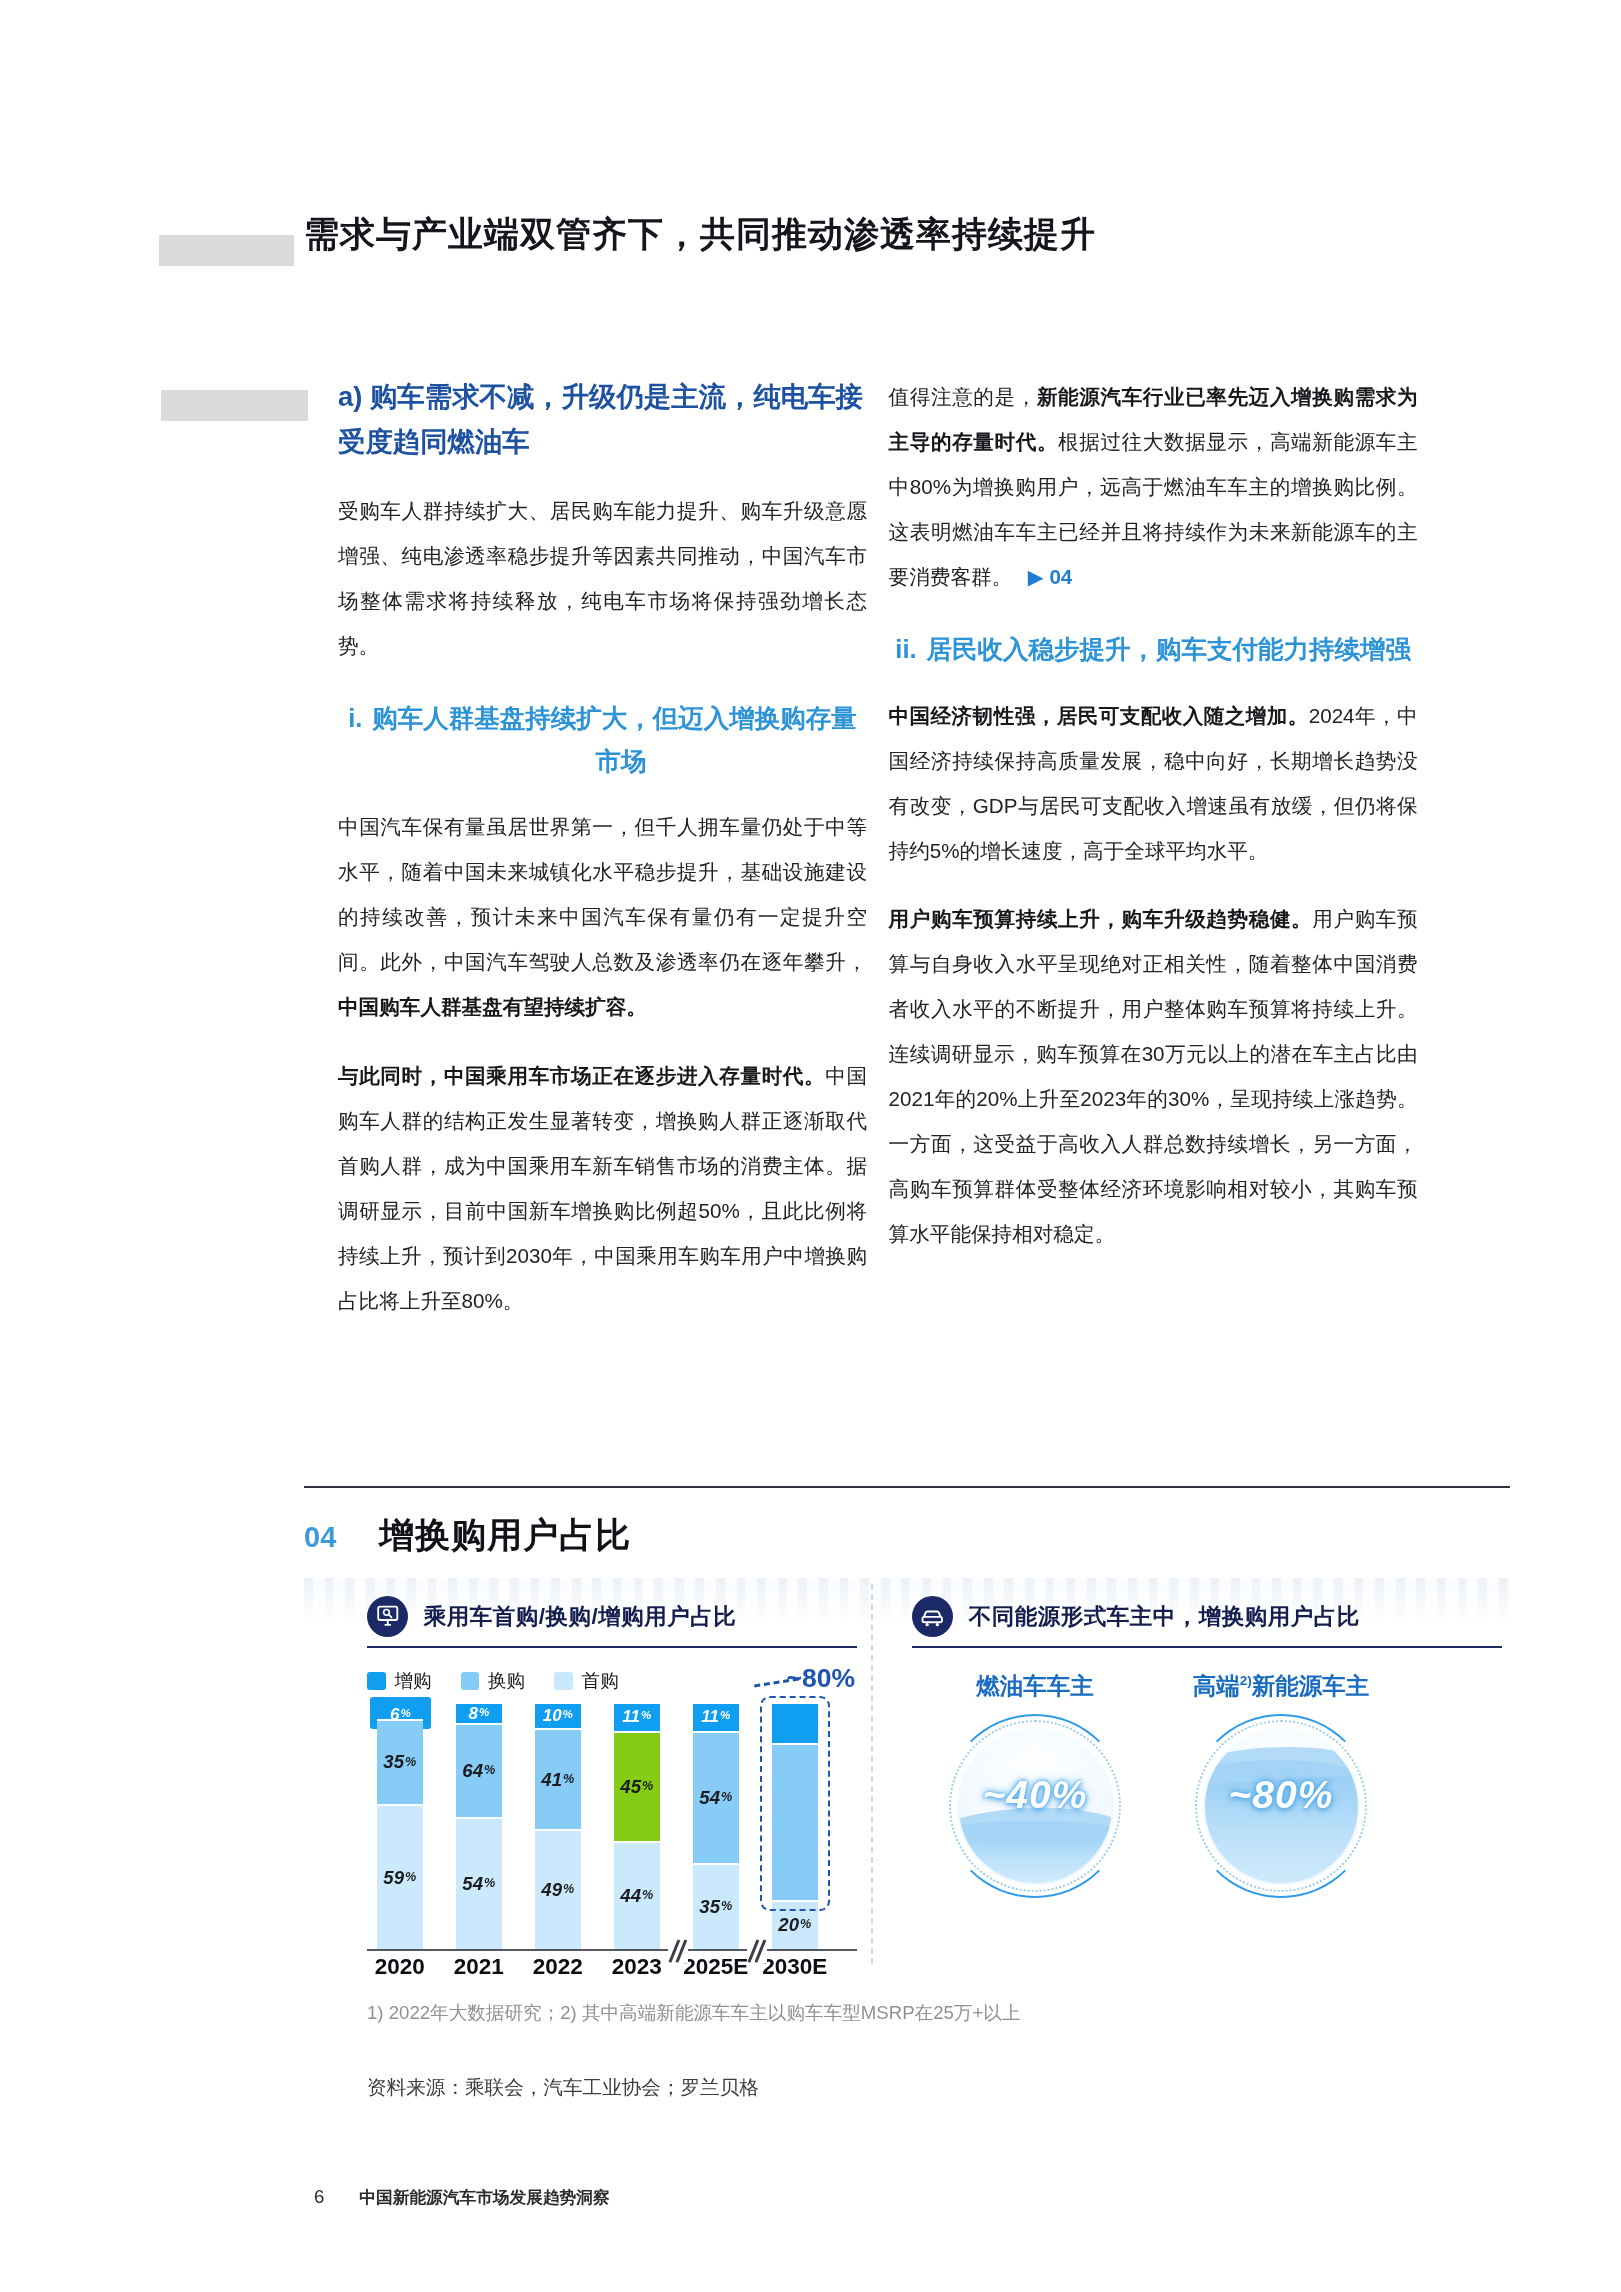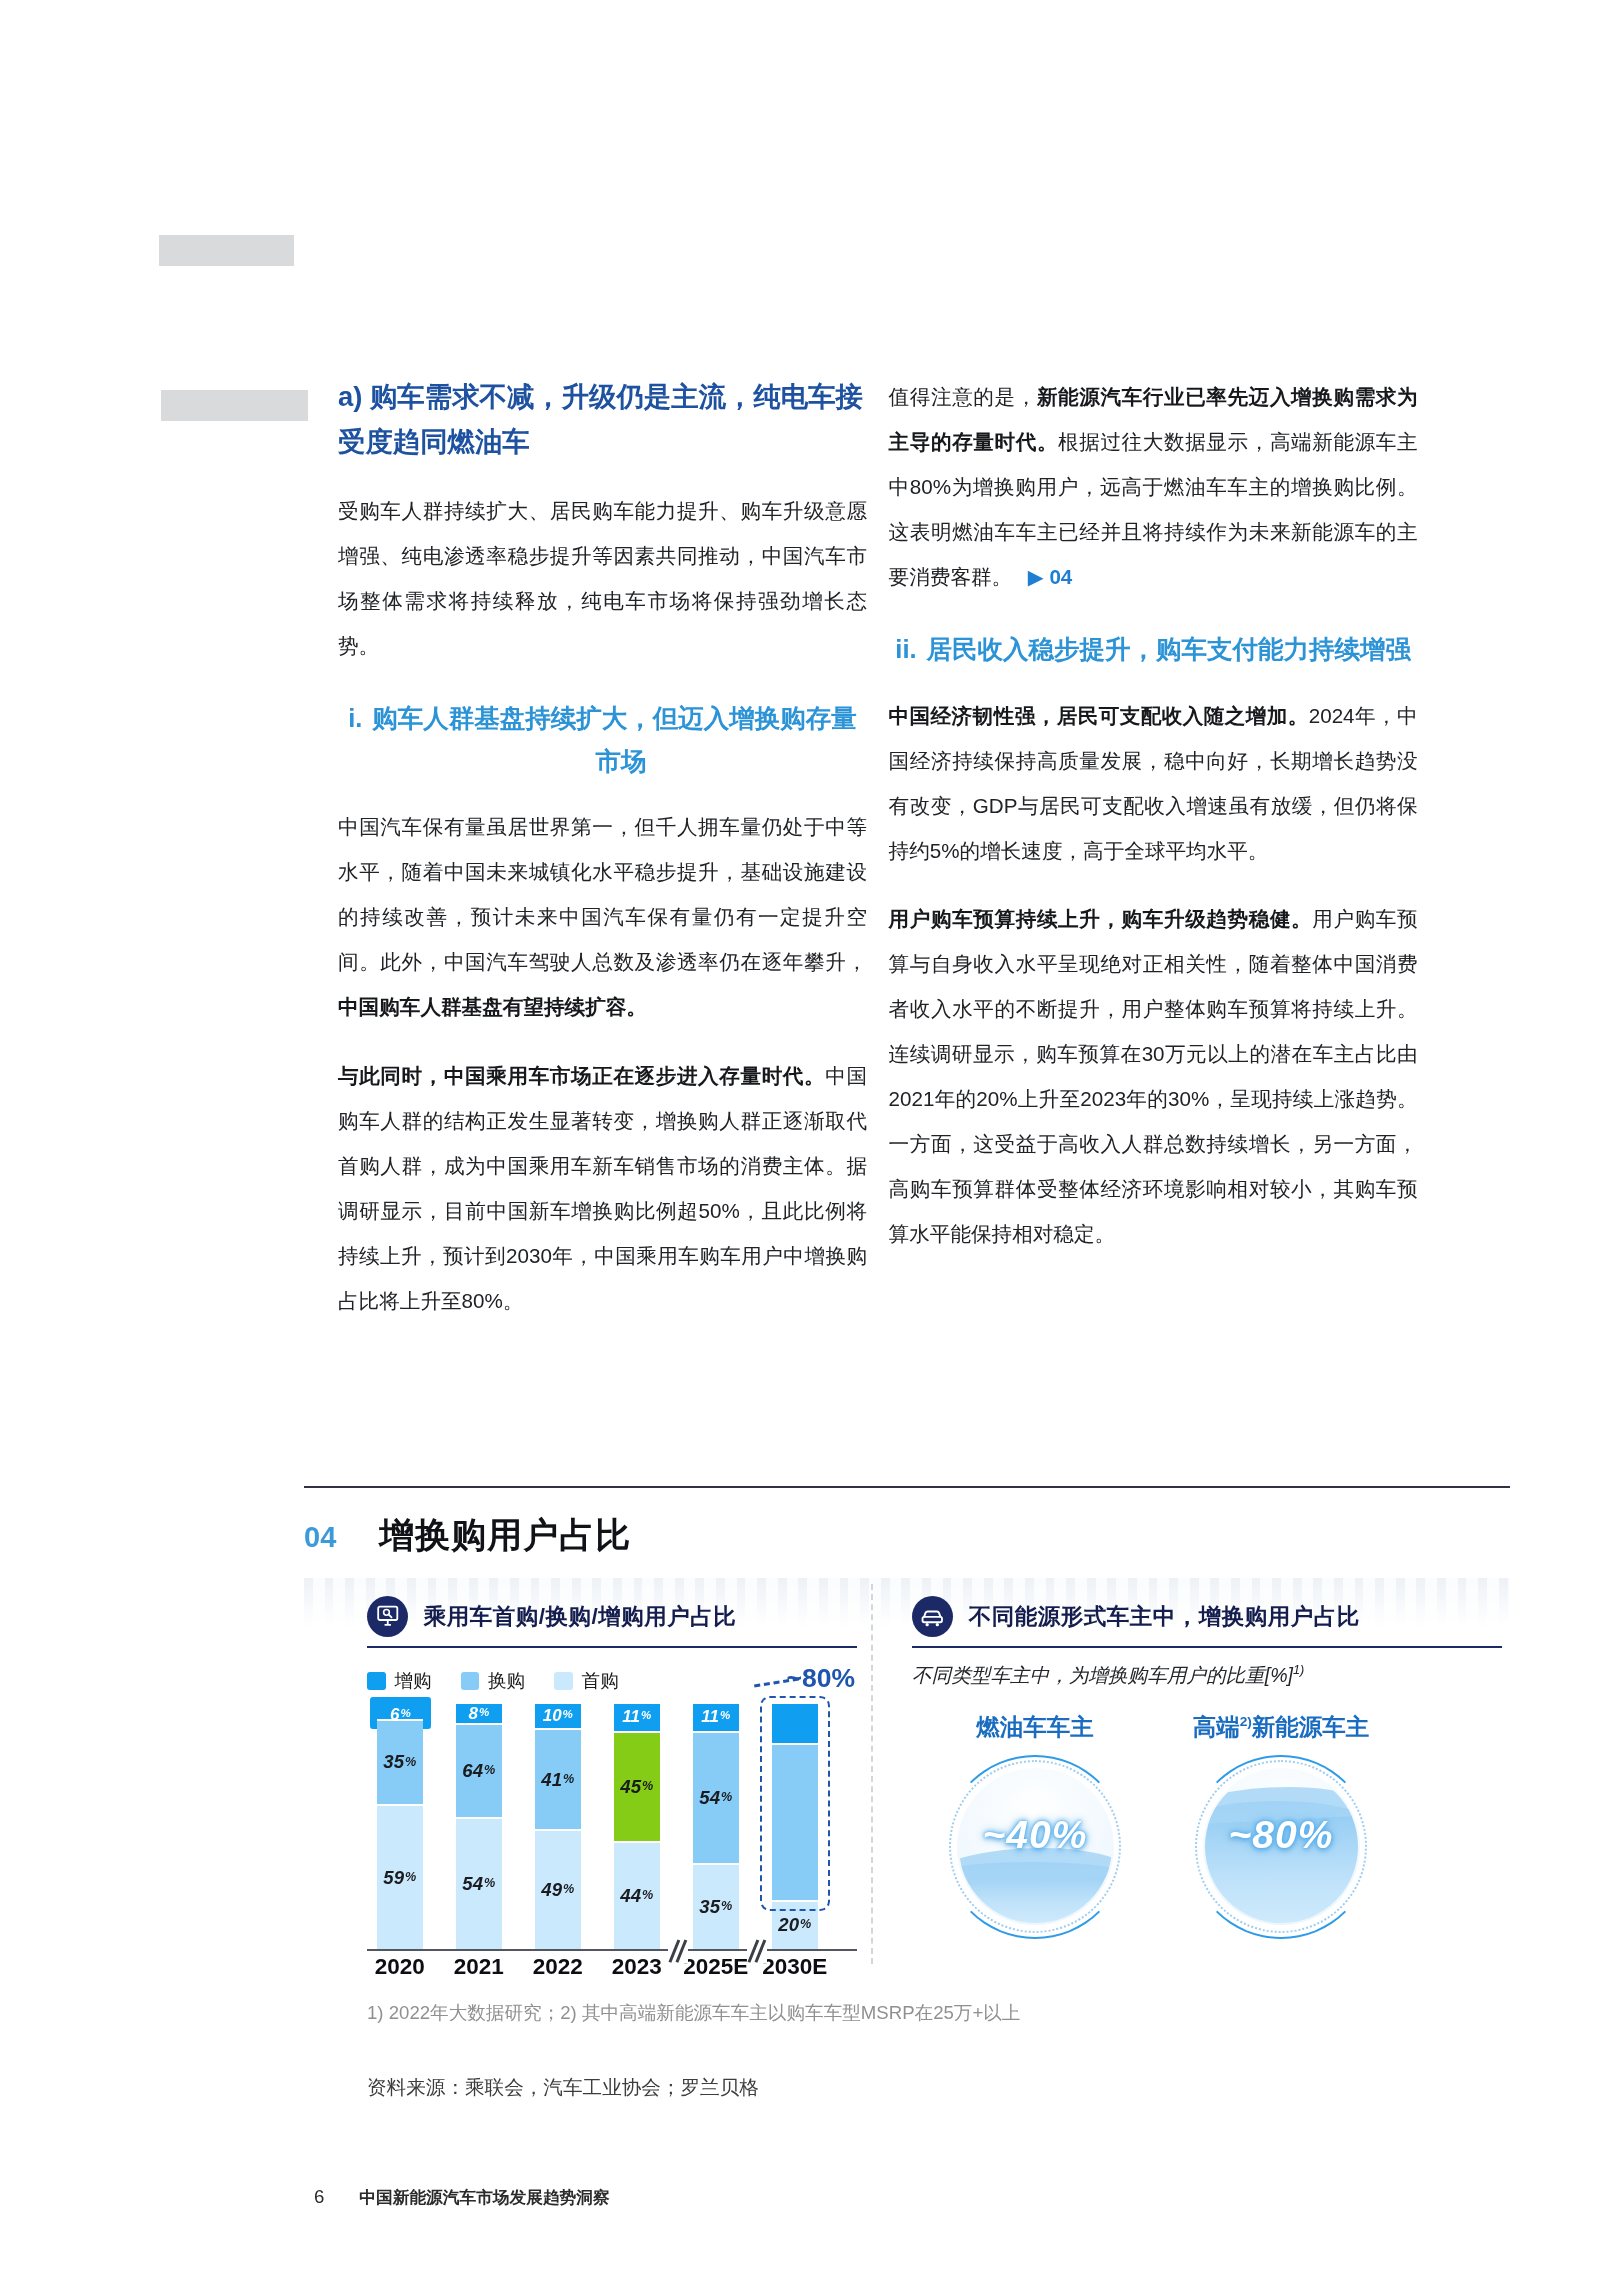--- a/index.html
+++ b/index.html
@@ -97,20 +97,21 @@
   .pagefoot .txt{font-size:16.7px;font-weight:700;}
 </style>
 </head>
 <body>
 
 <div class="page">
 
   <div class="deco deco1"></div>
   <div class="deco deco2"></div>
 
+  <h1 class="main-title">需求与产业端双管齐下，共同推动渗透率持续提升</h1>
 
   <div class="columns">
     <div class="col">
       <div class="heading-a">a) 购车需求不减，升级仍是主流，纯电车接受度趋同燃油车</div>
       <p class="body-p"><span>受购车人群持续扩大、居民购车能力提升、购车升级意愿增强、纯电渗透率稳步提升等因素共同推动，中国汽车市场整体需求将持续释放，纯电车市场将保持强劲增长态势。</span><b></b><span></span></p>
       <div class="sub-head"><span class="shnum">i.</span><span>购车人群基盘持续扩大，但迈入增换购存量市场</span></div>
       <p class="body-p"><span>中国汽车保有量虽居世界第一，但千人拥车量仍处于中等水平，随着中国未来城镇化水平稳步提升，基础设施建设的持续改善，预计未来中国汽车保有量仍有一定提升空间。此外，中国汽车驾驶人总数及渗透率仍在逐年攀升，</span><b>中国购车人群基盘有望持续扩容。</b><span></span></p>
       <p class="body-p"><span></span><b>与此同时，中国乘用车市场正在逐步进入存量时代。</b><span>中国购车人群的结构正发生显著转变，增换购人群正逐渐取代首购人群，成为中国乘用车新车销售市场的消费主体。据调研显示，目前中国新车增换购比例超50%，且此比例将持续上升，预计到2030年，中国乘用车购车用户中增换购占比将上升至80%。</span></p>
     </div>
     <div class="col">
@@ -247,21 +248,20 @@
           <span class="panel-icon">
             <svg width="26.5" height="26.5" viewBox="0 0 24 24">
               <path d="M4.4 13l1.5-4c.3-.8 1-1.3 1.9-1.3h8.4c.9 0 1.6.5 1.9 1.3l1.5 4" stroke="#fff" fill="none" stroke-width="1.7"></path>
               <rect x="3.2" y="12.6" width="17.6" height="4.8" rx="1.5" stroke="#fff" fill="none" stroke-width="1.7"></rect>
               <circle cx="7.4" cy="19.6" r="1.5" fill="#fff"></circle>
               <circle cx="16.6" cy="19.6" r="1.5" fill="#fff"></circle>
             </svg>
           </span>
           <span class="panel-head-text">不同能源形式车主中，增换购用户占比</span>
         </div>
-        <div class="subtitle"><span>不同类型车主中，为增换购车用户的比重[%]</span><sup>1)</sup></div>
         <div class="gauges">
             <div class="gauge-col">
               <div class="gauge-label"><span>燃油车车主</span><sup></sup><span></span></div>
               <div class="gauge">
                 <div class="gauge-ring"></div>
                 <div class="arc-top"></div>
                 <div class="arc-bottom"></div>
                 <div class="gauge-inner">
                   <div class="water" style="height: 40%;">
                     <div class="w1"></div>

